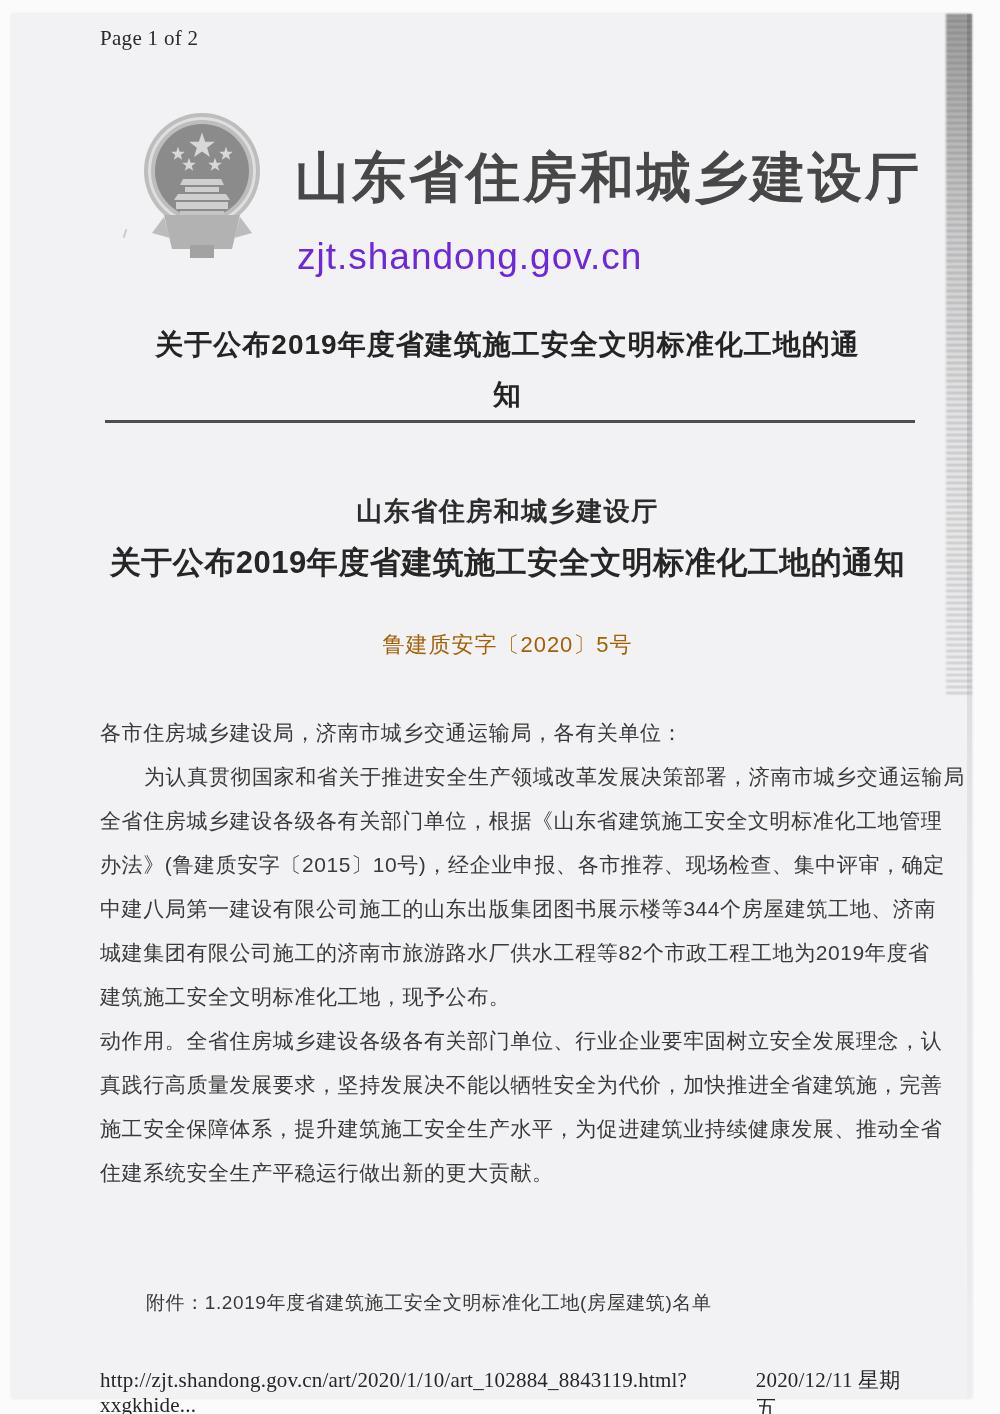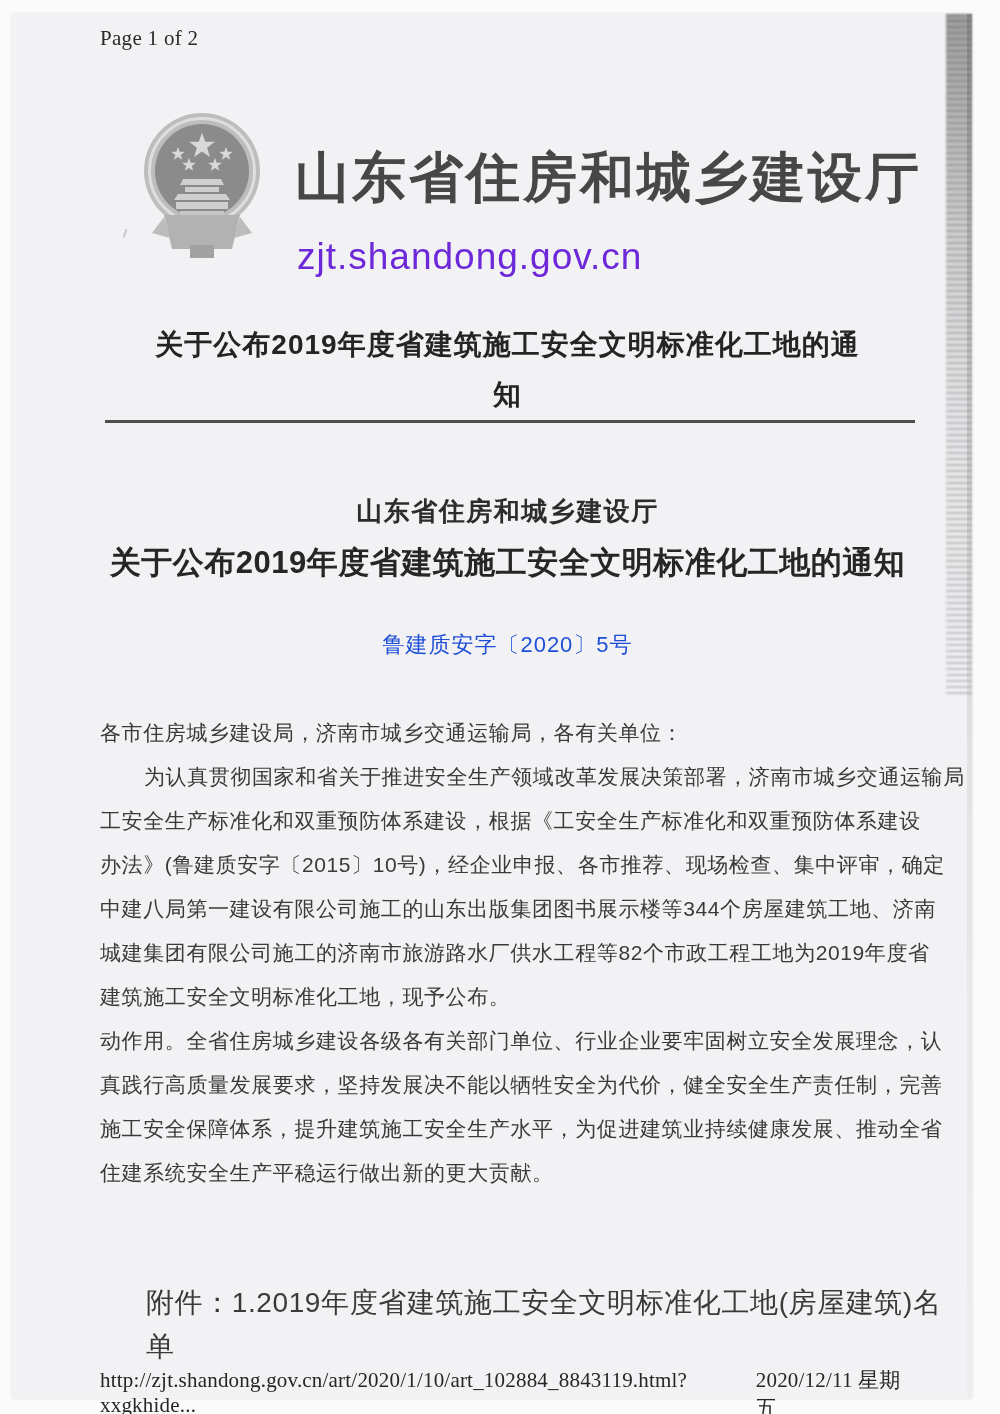--- a/index.html
+++ b/index.html
@@ -53,31 +53,31 @@
   .org-heading{
     top:480px;text-align:center;
     font-size:26px;font-weight:bold;color:#2c2c2c;letter-spacing:1.5px;
   }
   .subject-heading{
     top:528px;text-align:center;
     font-size:31px;font-weight:bold;color:#262626;letter-spacing:.5px;
   }
   .doc-number{
     top:616px;text-align:center;
-    font-size:22px;color:#1d4ed8;letter-spacing:1px;
+    font-size:22px;color:#a16207;letter-spacing:1px;
   }
   .body-block{
     top:697px;
     font-size:21px;color:#3a3a3a;letter-spacing:.6px;
   }
   .body-line{height:44px;line-height:44px;white-space:nowrap;}
   .body-line.indent{padding-left:44px;}
   .attachment{
     top:1267px;
-    font-size:28px;color:#3a3a3a;letter-spacing:.6px;line-height:44px;padding-left:46px;
+    font-size:19px;color:#3a3a3a;letter-spacing:.6px;line-height:44px;padding-left:46px;
   }
   .print-footer{
     top:1352px;display:flex;justify-content:space-between;align-items:baseline;
     font-family:"Liberation Serif","DejaVu Serif",serif;
     font-size:21px;color:#262626;letter-spacing:.2px;
   }
   .speck{position:absolute;width:2px;height:9px;background:#9aa;opacity:.5;transform:rotate(18deg);}
 </style>
 </head>
 <body>
@@ -131,27 +131,27 @@
   </div>
   <div class="title-divider"></div>
 
   <div class="content-x org-heading">山东省住房和城乡建设厅</div>
   <div class="content-x subject-heading">关于公布2019年度省建筑施工安全文明标准化工地的通知</div>
   <div class="content-x doc-number">鲁建质安字〔2020〕5号</div>
 
   <div class="content-x body-block">
     <div class="body-line">各市住房城乡建设局，济南市城乡交通运输局，各有关单位：</div>
     <div class="body-line indent">为认真贯彻国家和省关于推进安全生产领域改革发展决策部署，济南市城乡交通运输局</div>
-    <div class="body-line">工安全生产标准化和双重预防体系建设，根据《工安全生产标准化和双重预防体系建设</div>
+    <div class="body-line">全省住房城乡建设各级各有关部门单位，根据《山东省建筑施工安全文明标准化工地管理</div>
     <div class="body-line">办法》(鲁建质安字〔2015〕10号)，经企业申报、各市推荐、现场检查、集中评审，确定</div>
     <div class="body-line">中建八局第一建设有限公司施工的山东出版集团图书展示楼等344个房屋建筑工地、济南</div>
     <div class="body-line">城建集团有限公司施工的济南市旅游路水厂供水工程等82个市政工程工地为2019年度省</div>
     <div class="body-line">建筑施工安全文明标准化工地，现予公布。</div>
     <div class="body-line">动作用。全省住房城乡建设各级各有关部门单位、行业企业要牢固树立安全发展理念，认</div>
-    <div class="body-line">真践行高质量发展要求，坚持发展决不能以牺牲安全为代价，健全安全生产责任制，完善</div>
+    <div class="body-line">真践行高质量发展要求，坚持发展决不能以牺牲安全为代价，加快推进全省建筑施，完善</div>
     <div class="body-line">施工安全保障体系，提升建筑施工安全生产水平，为促进建筑业持续健康发展、推动全省</div>
     <div class="body-line">住建系统安全生产平稳运行做出新的更大贡献。</div>
   </div>
 
   <div class="content-x attachment">附件：1.2019年度省建筑施工安全文明标准化工地(房屋建筑)名单</div>
 
   <div class="content-x print-footer">
     <span>http://zjt.shandong.gov.cn/art/2020/1/10/art_102884_8843119.html?xxgkhide...</span>
     <span>2020/12/11 星期五</span>
   </div>

